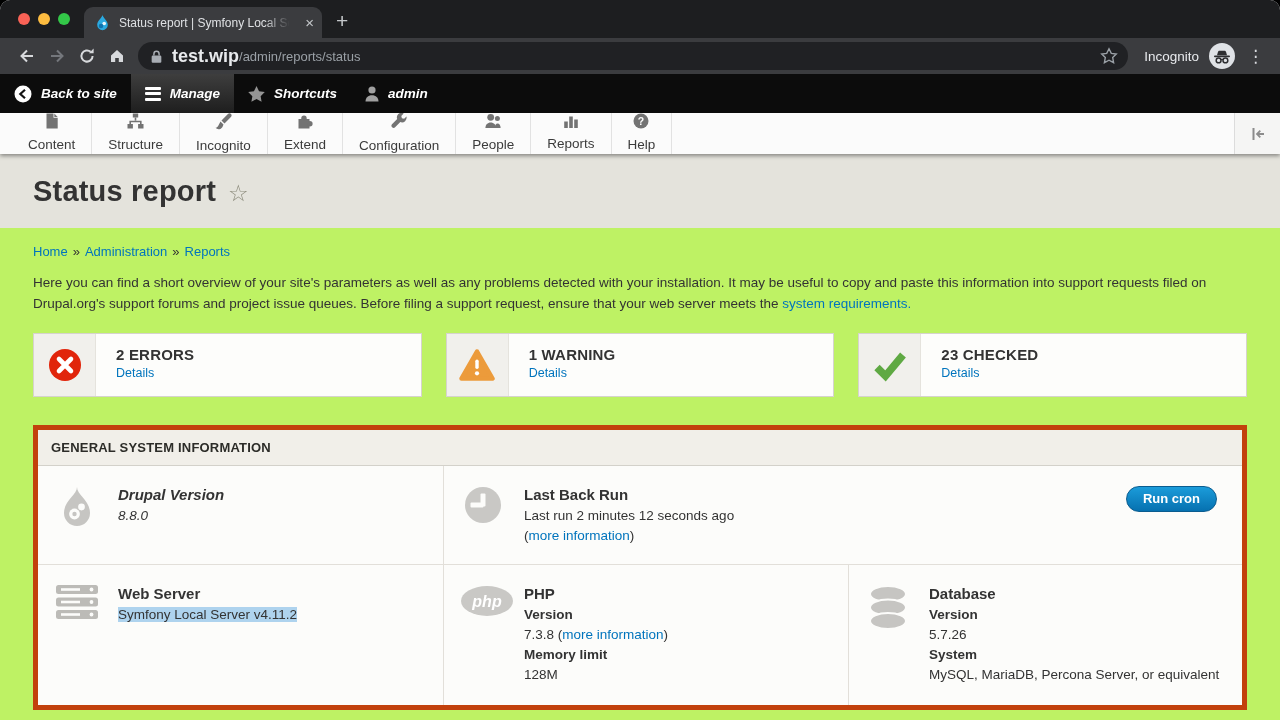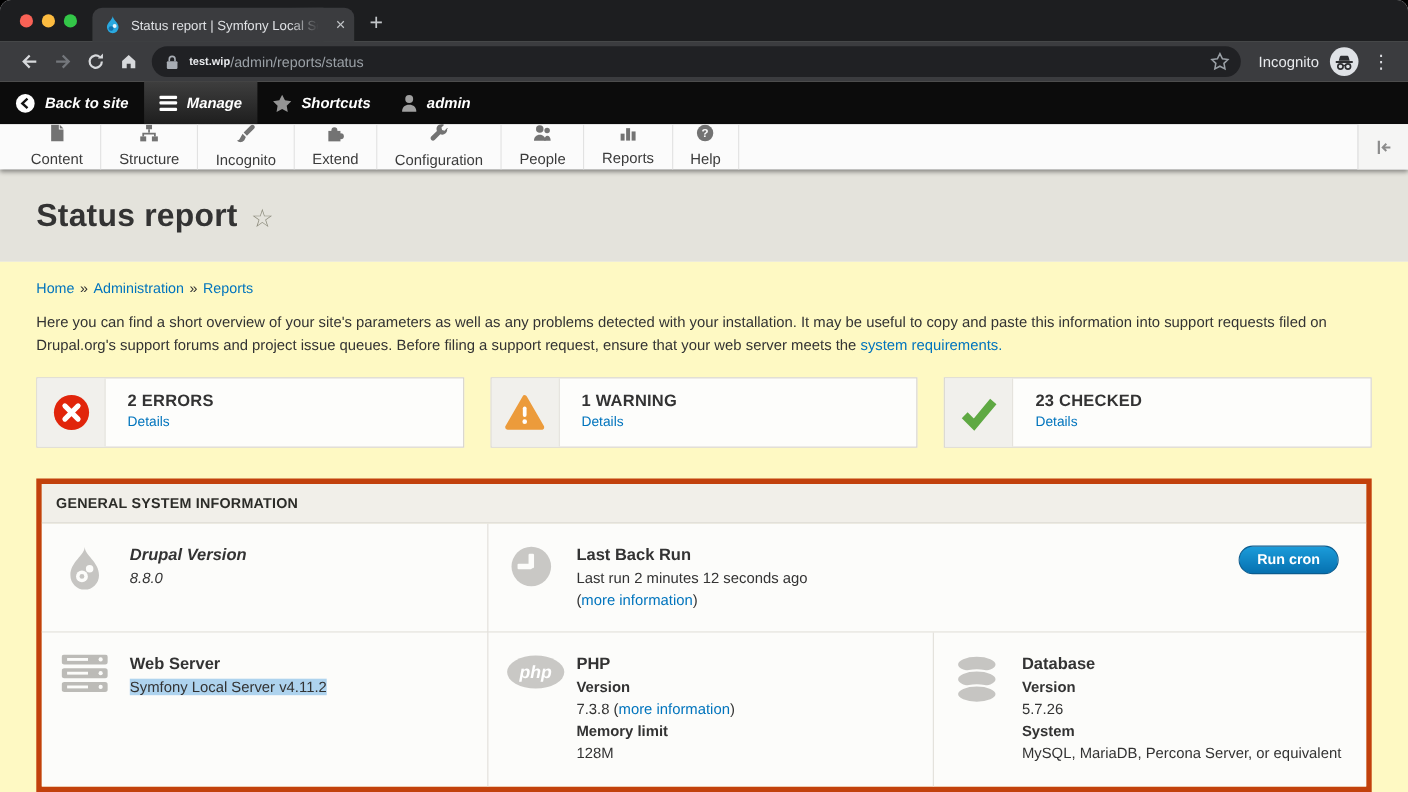--- a/index.html
+++ b/index.html
@@ -23,21 +23,21 @@
               background:linear-gradient(90deg, rgba(59,60,63,0), #3b3c3f 85%); }
   .tab-close { color:#c3c6c9; font-size:15px; line-height:1; margin-left:4px; z-index:2; cursor:default; }
   .newtab { color:#c3c6c9; font-size:21px; line-height:1; margin:0 0 7px 14px; }
 
   
   .chromebar { height:36px; background:#3b3c3f; display:flex; align-items:center; padding:0 10px 0 12px; flex-shrink:0; }
   .navbtn { width:30px; height:30px; display:flex; align-items:center; justify-content:center; flex-shrink:0; }
   .urlbar { flex:1; height:28px; background:#202124; border-radius:14px; margin:0 8px 0 6px;
             display:flex; align-items:center; padding:0 10px 0 12px; min-width:0; }
   .url-lock { margin-right:9px; flex-shrink:0; display:flex; }
-  .url-host { color:#e8eaed; font-size:10px; font-weight:bold; }
+  .url-host { color:#e8eaed; font-size:18px; font-weight:bold; }
   .url-path { color:#9aa0a6; font-size:13px; }
   .url-star { margin-left:auto; display:flex; }
   .incog-label { color:#e8eaed; font-size:13.5px; margin:0 10px 0 8px; }
   .incog-badge { width:26px; height:26px; border-radius:50%; background:#dfe2e6; display:flex; align-items:center; justify-content:center; flex-shrink:0; }
   .kebab { color:#dadce0; font-size:17px; margin:0 6px 0 12px; line-height:1; }
 
   
   .adminbar { height:39px; background:#0c0c0c; display:flex; align-items:stretch; flex-shrink:0;font-style:italic; }
   .admin-item { display:flex; align-items:center; gap:9px; padding:0 14px; color:#fff; font-weight:bold; font-size:13.5px; cursor:default; }
   .admin-item.active { background:linear-gradient(180deg,#3e3e3e,#1e1e1e); }
@@ -46,26 +46,26 @@
 
   
   .menubar { height:41px; background:#fbfbfb; display:flex; align-items:stretch; padding-left:12px;
              box-shadow:0 2px 4px rgba(0,0,0,.4); position:relative; z-index:5; flex-shrink:0; }
   .menu-item { display:flex; align-items:center; gap:8px; padding:0 16px; font-size:13.5px; color:#3b3b3b;
                border-right:1px solid #e2e2e2; white-space:nowrap;flex-direction:column; }
   .menu-spacer { flex:1; }
   .menu-collapse { width:46px; border-left:1px solid #dcdcdc; background:#f5f5f4; display:flex; align-items:center; justify-content:center; }
 
   
-  .titleband { height:84px; background:#e4e3dc; display:flex; align-items:center; padding:0 33px; flex-shrink:0; }
+  .titleband { height:74px; background:#e4e3dc; display:flex; align-items:center; padding:0 33px; flex-shrink:0; }
   .titleband h1 { margin:0; font-size:29px; font-weight:bold; color:#333; letter-spacing:.2px; }
   .fav-star { font-size:23px; color:#8e8d7e; margin-left:12px; margin-top:4px; }
 
   
-  .content { flex:1; background:#fef9c3; padding:16px 33px 0; }
+  .content { flex:1; background:#bef264; padding:16px 33px 0; }
   a.lnk, .lnk { color:#0074bd; text-decoration:none; cursor:pointer; }
   .breadcrumb { font-size:13px; color:#333; }
   .breadcrumb .sep { margin:0 5px; color:#333; }
   .intro { margin:13px 0 0; font-size:13.5px; line-height:21px; color:#333; }
 
   
   .cards { display:flex; gap:24px; margin-top:19px; }
   .card { flex:1; height:64px; border:1px solid #d6d3cd; background:#fdfdfb; display:flex; }
   .card-iconbox { width:62px; background:#f1f0ec; border-right:1px solid #e5e3dd; display:flex; align-items:center; justify-content:center; flex-shrink:0; }
   .card-body { padding:12px 0 0 20px; }

